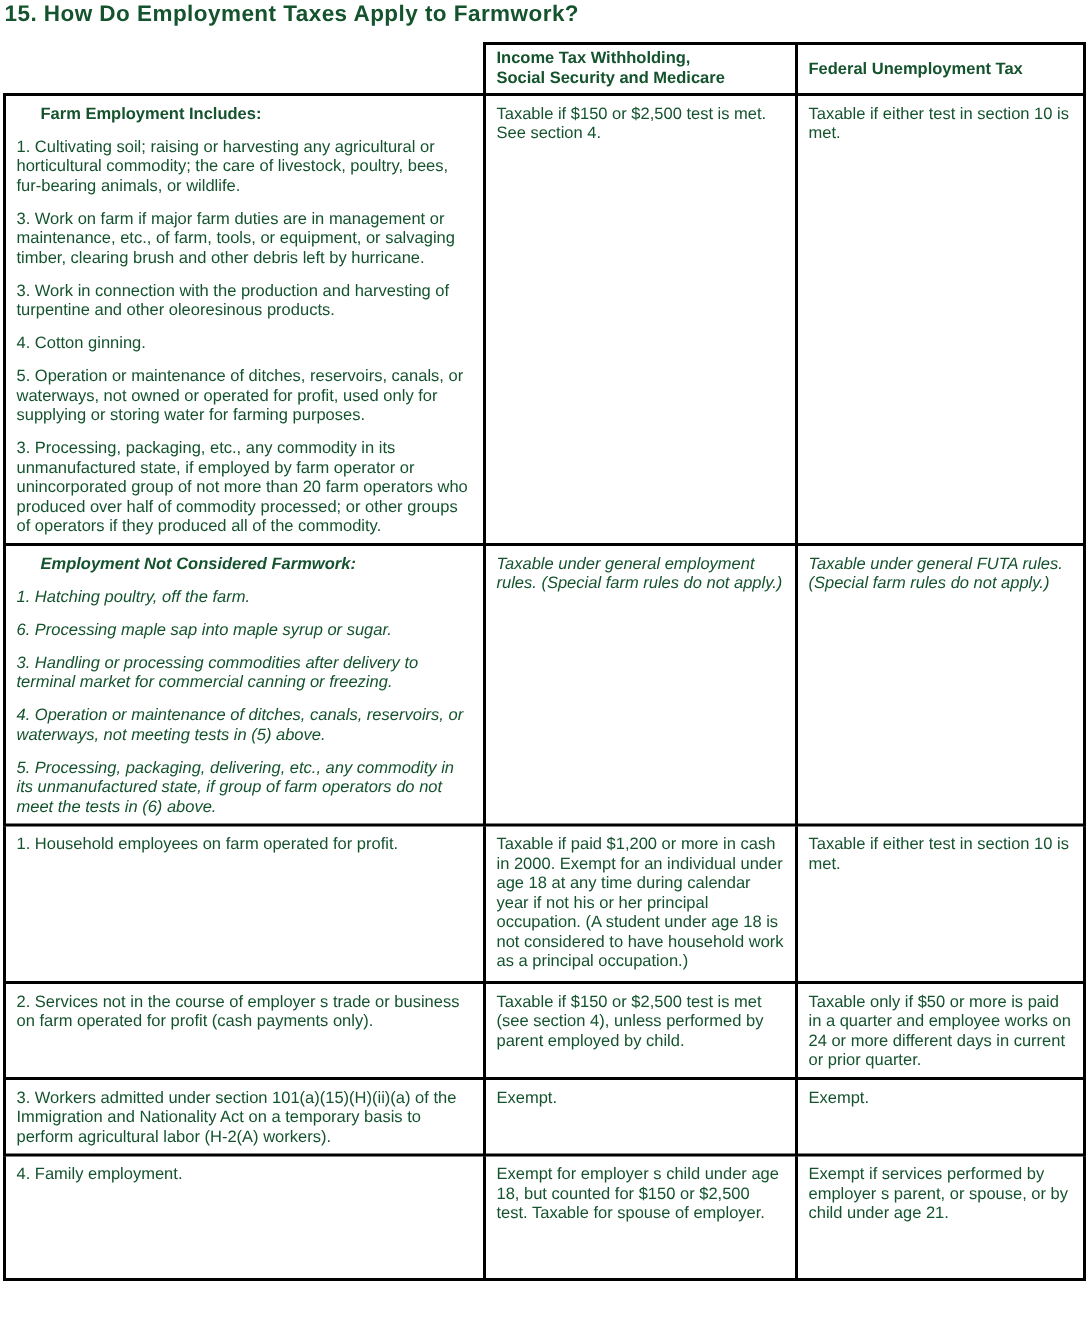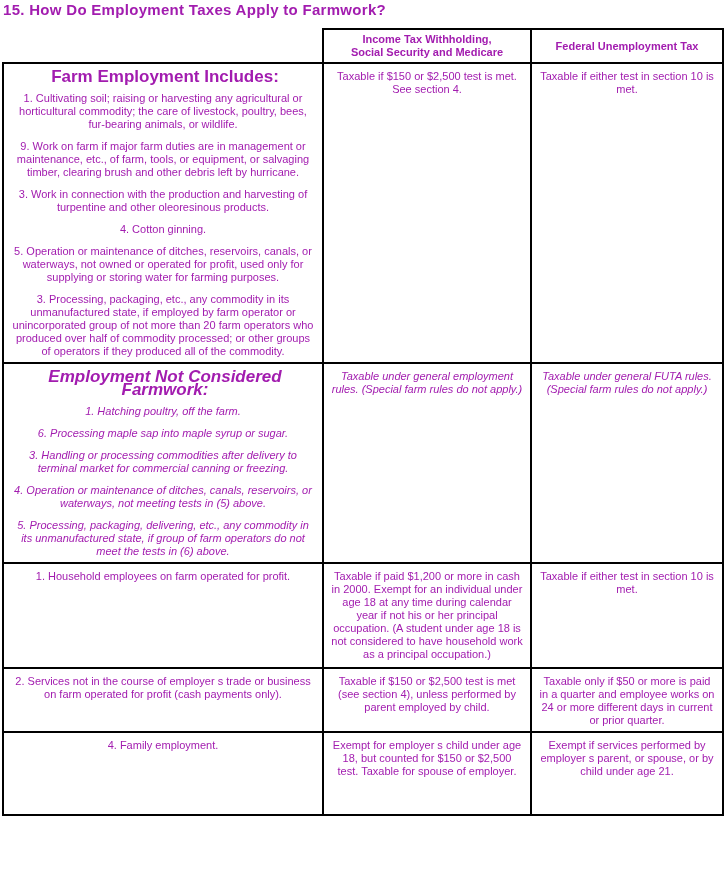--- a/index.html
+++ b/index.html
@@ -1,61 +1,60 @@
 <!DOCTYPE html>
 <html><head>
 <meta charset="utf-8">
 <style>
   html, body { margin: 0; padding: 0; background: #ffffff; }
   .page {
     position: relative;
     width: 725px;
     height: 883px;
     background: #ffffff;
-    color: #a21caf;
+    color: #14532d;
     font-family: "Liberation Sans", "DejaVu Sans", sans-serif;
     overflow: hidden;
   }
   .title {
     position: absolute;
     top: 1px;
     left: 3px;
     margin: 0;
     font-size: 15px;
     font-weight: bold;
     letter-spacing: 0.3px;
     white-space: nowrap;
   }
   table.farm-table {
     position: absolute;
     top: 28px;
     left: 2px;
     width: 720px;
     border-collapse: collapse;
     table-layout: fixed;
-    text-align: center;
   }
   col.c1 { width: 320px; }
   col.c2 { width: 208px; }
   col.c3 { width: 192px; }
   td {
     border: 2px solid #000000;
     vertical-align: top;
     padding: 4px 7px 4px 7px;
     font-size: 11px;
     line-height: 13px;
     overflow: hidden;
   }
   td.blank-corner { border: none; }
   tr.header-row td { vertical-align: middle; padding-top: 2px; padding-bottom: 2px; }
   .col-head { font-weight: bold; font-size: 11px; line-height: 13px; }
   .sec-heading {
     font-weight: bold;
-    font-size: 17px;
-    margin: 2px 0 0 4px;
+    font-size: 11px;
+    margin: 2px 0 0 16px;
   }
   td p.item { margin: 9px 0 0 0; }
   td p.cell-text { margin: 2px 0 0 0; }
 </style>
 </head>
 <body>
 
 <div class="page">
 
   <h1 class="title">15. How Do Employment Taxes Apply to Farmwork?</h1>
@@ -76,21 +75,21 @@
       </td>
       <td>
         <div class="col-head">Federal Unemployment Tax</div>
       </td>
     </tr>
 
     <tr style="height:296px;">
       <td>
         <p class="sec-heading">Farm Employment Includes:</p>
         <p class="item">1. Cultivating soil; raising or harvesting any agricultural or horticultural commodity; the care of livestock, poultry, bees, fur-bearing animals, or wildlife.</p>
-        <p class="item">9. Work on farm if major farm duties are in management or maintenance, etc., of farm, tools, or equipment, or salvaging timber, clearing brush and other debris left by hurricane.</p>
+        <p class="item">3. Work on farm if major farm duties are in management or maintenance, etc., of farm, tools, or equipment, or salvaging timber, clearing brush and other debris left by hurricane.</p>
         <p class="item">3. Work in connection with the production and harvesting of turpentine and other oleoresinous products.</p>
         <p class="item">4. Cotton ginning.</p>
         <p class="item">5. Operation or maintenance of ditches, reservoirs, canals, or waterways, not owned or operated for profit, used only for supplying or storing water for farming purposes.</p>
         <p class="item">3. Processing, packaging, etc., any commodity in its unmanufactured state, if employed by farm operator or unincorporated group of not more than 20 farm operators who produced over half of commodity processed; or other groups of operators if they produced all of the commodity.</p>
       </td>
       <td>
         <p class="cell-text">Taxable if $150 or $2,500 test is met. See section 4.</p>
       </td>
       <td>
         <p class="cell-text">Taxable if either test in section 10 is met.</p>
@@ -132,20 +131,31 @@
         <p class="cell-text">2. Services not in the course of employer s trade or business on farm operated for profit (cash payments only).</p>
       </td>
       <td>
         <p class="cell-text">Taxable if $150 or $2,500 test is met (see section 4), unless performed by parent employed by child.</p>
       </td>
       <td>
         <p class="cell-text">Taxable only if $50 or more is paid in a quarter and employee works on 24 or more different days in current or prior quarter.</p>
       </td>
     </tr>
 
+    <tr style="height:46px;">
+      <td>
+        <p class="cell-text">3. Workers admitted under section 101(a)(15)(H)(ii)(a) of the Immigration and Nationality Act on a temporary basis to perform agricultural labor (H-2(A) workers).</p>
+      </td>
+      <td>
+        <p class="cell-text">Exempt.</p>
+      </td>
+      <td>
+        <p class="cell-text">Exempt.</p>
+      </td>
+    </tr>
 
     <tr style="height:83px;">
       <td>
         <p class="cell-text">4. Family employment.</p>
       </td>
       <td>
         <p class="cell-text">Exempt for employer s child under age 18, but counted for $150 or $2,500 test. Taxable for spouse of employer.</p>
       </td>
       <td>
         <p class="cell-text">Exempt if services performed by employer s parent, or spouse, or by child under age 21.</p>

